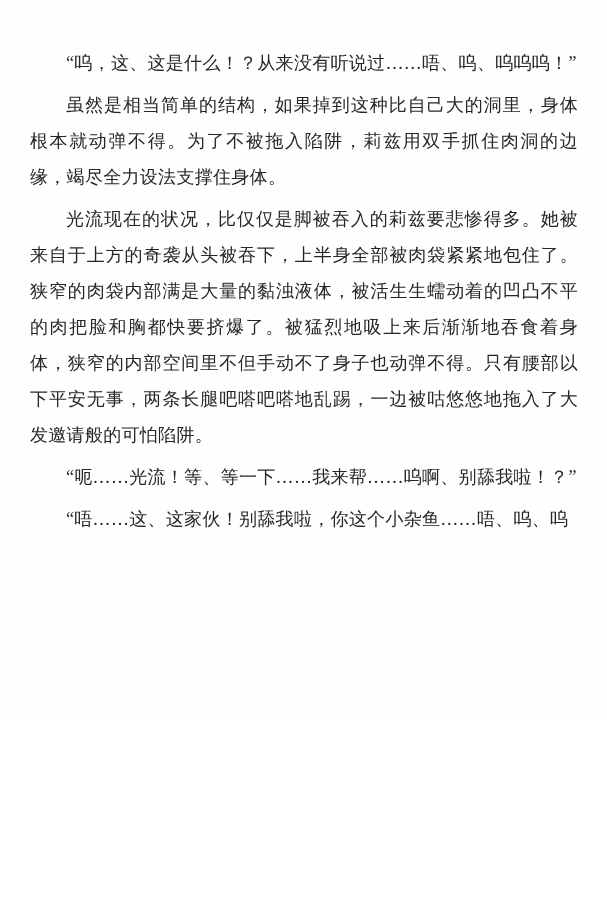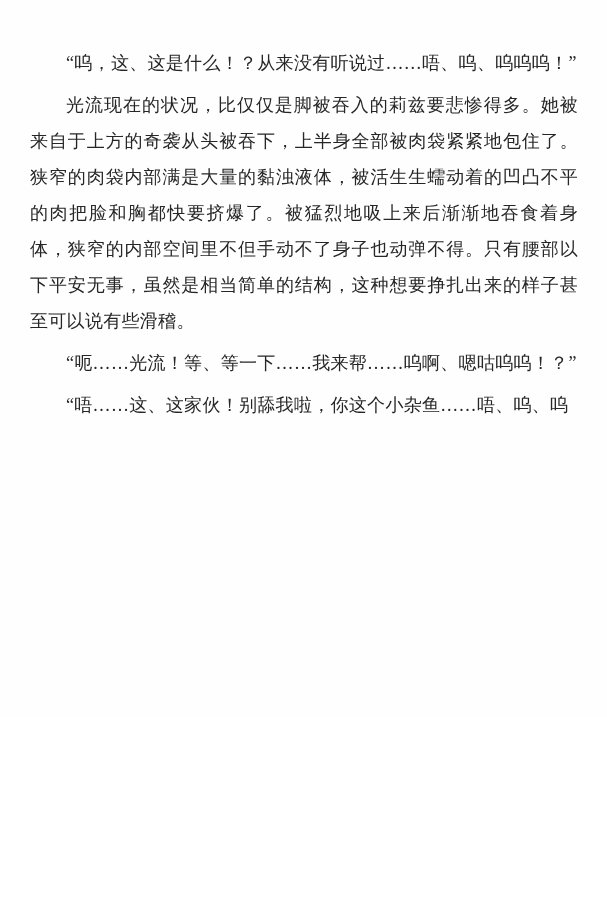--- a/index.html
+++ b/index.html
@@ -30,16 +30,17 @@
   }
   .para.italic {
     font-style: italic;
   }
 </style>
 </head>
 <body>
 
 <div class="page">
   <p class="para">“呜，这、这是什么！？从来没有听说过……唔、呜、呜呜呜！”</p>
-  <p class="para">光流现在的状况，比仅仅是脚被吞入的莉兹要悲惨得多。她被来自于上方的奇袭从头被吞下，上半身全部被肉袋紧紧地包住了。狭窄的肉袋内部满是大量的黏浊液体，被活生生蠕动着的凹凸不平的肉把脸和胸都快要挤爆了。被猛烈地吸上来后渐渐地吞食着身体，狭窄的内部空间里不但手动不了身子也动弹不得。只有腰部以下平安无事，虽然是相当简单的结构，这种想要挣扎出来的样子甚至可以说有些滑稽。</p>
-  <p class="para">“呃……光流！等、等一下……我来帮……呜啊、嗯咕呜呜！？”</p>
+  <p class="para">虽然是相当简单的结构，如果掉到这种比自己大的洞里，身体根本就动弹不得。为了不被拖入陷阱，莉兹用双手抓住肉洞的边缘，竭尽全力设法支撑住身体。</p>
+  <p class="para">光流现在的状况，比仅仅是脚被吞入的莉兹要悲惨得多。她被来自于上方的奇袭从头被吞下，上半身全部被肉袋紧紧地包住了。狭窄的肉袋内部满是大量的黏浊液体，被活生生蠕动着的凹凸不平的肉把脸和胸都快要挤爆了。被猛烈地吸上来后渐渐地吞食着身体，狭窄的内部空间里不但手动不了身子也动弹不得。只有腰部以下平安无事，两条长腿吧嗒吧嗒地乱踢，一边被咕悠悠地拖入了大发邀请般的可怕陷阱。</p>
+  <p class="para">“呃……光流！等、等一下……我来帮……呜啊、别舔我啦！？”</p>
   <p class="para">“唔……这、这家伙！别舔我啦，你这个小杂鱼……唔、呜、呜</p>
 </div>
 
 </body></html>

